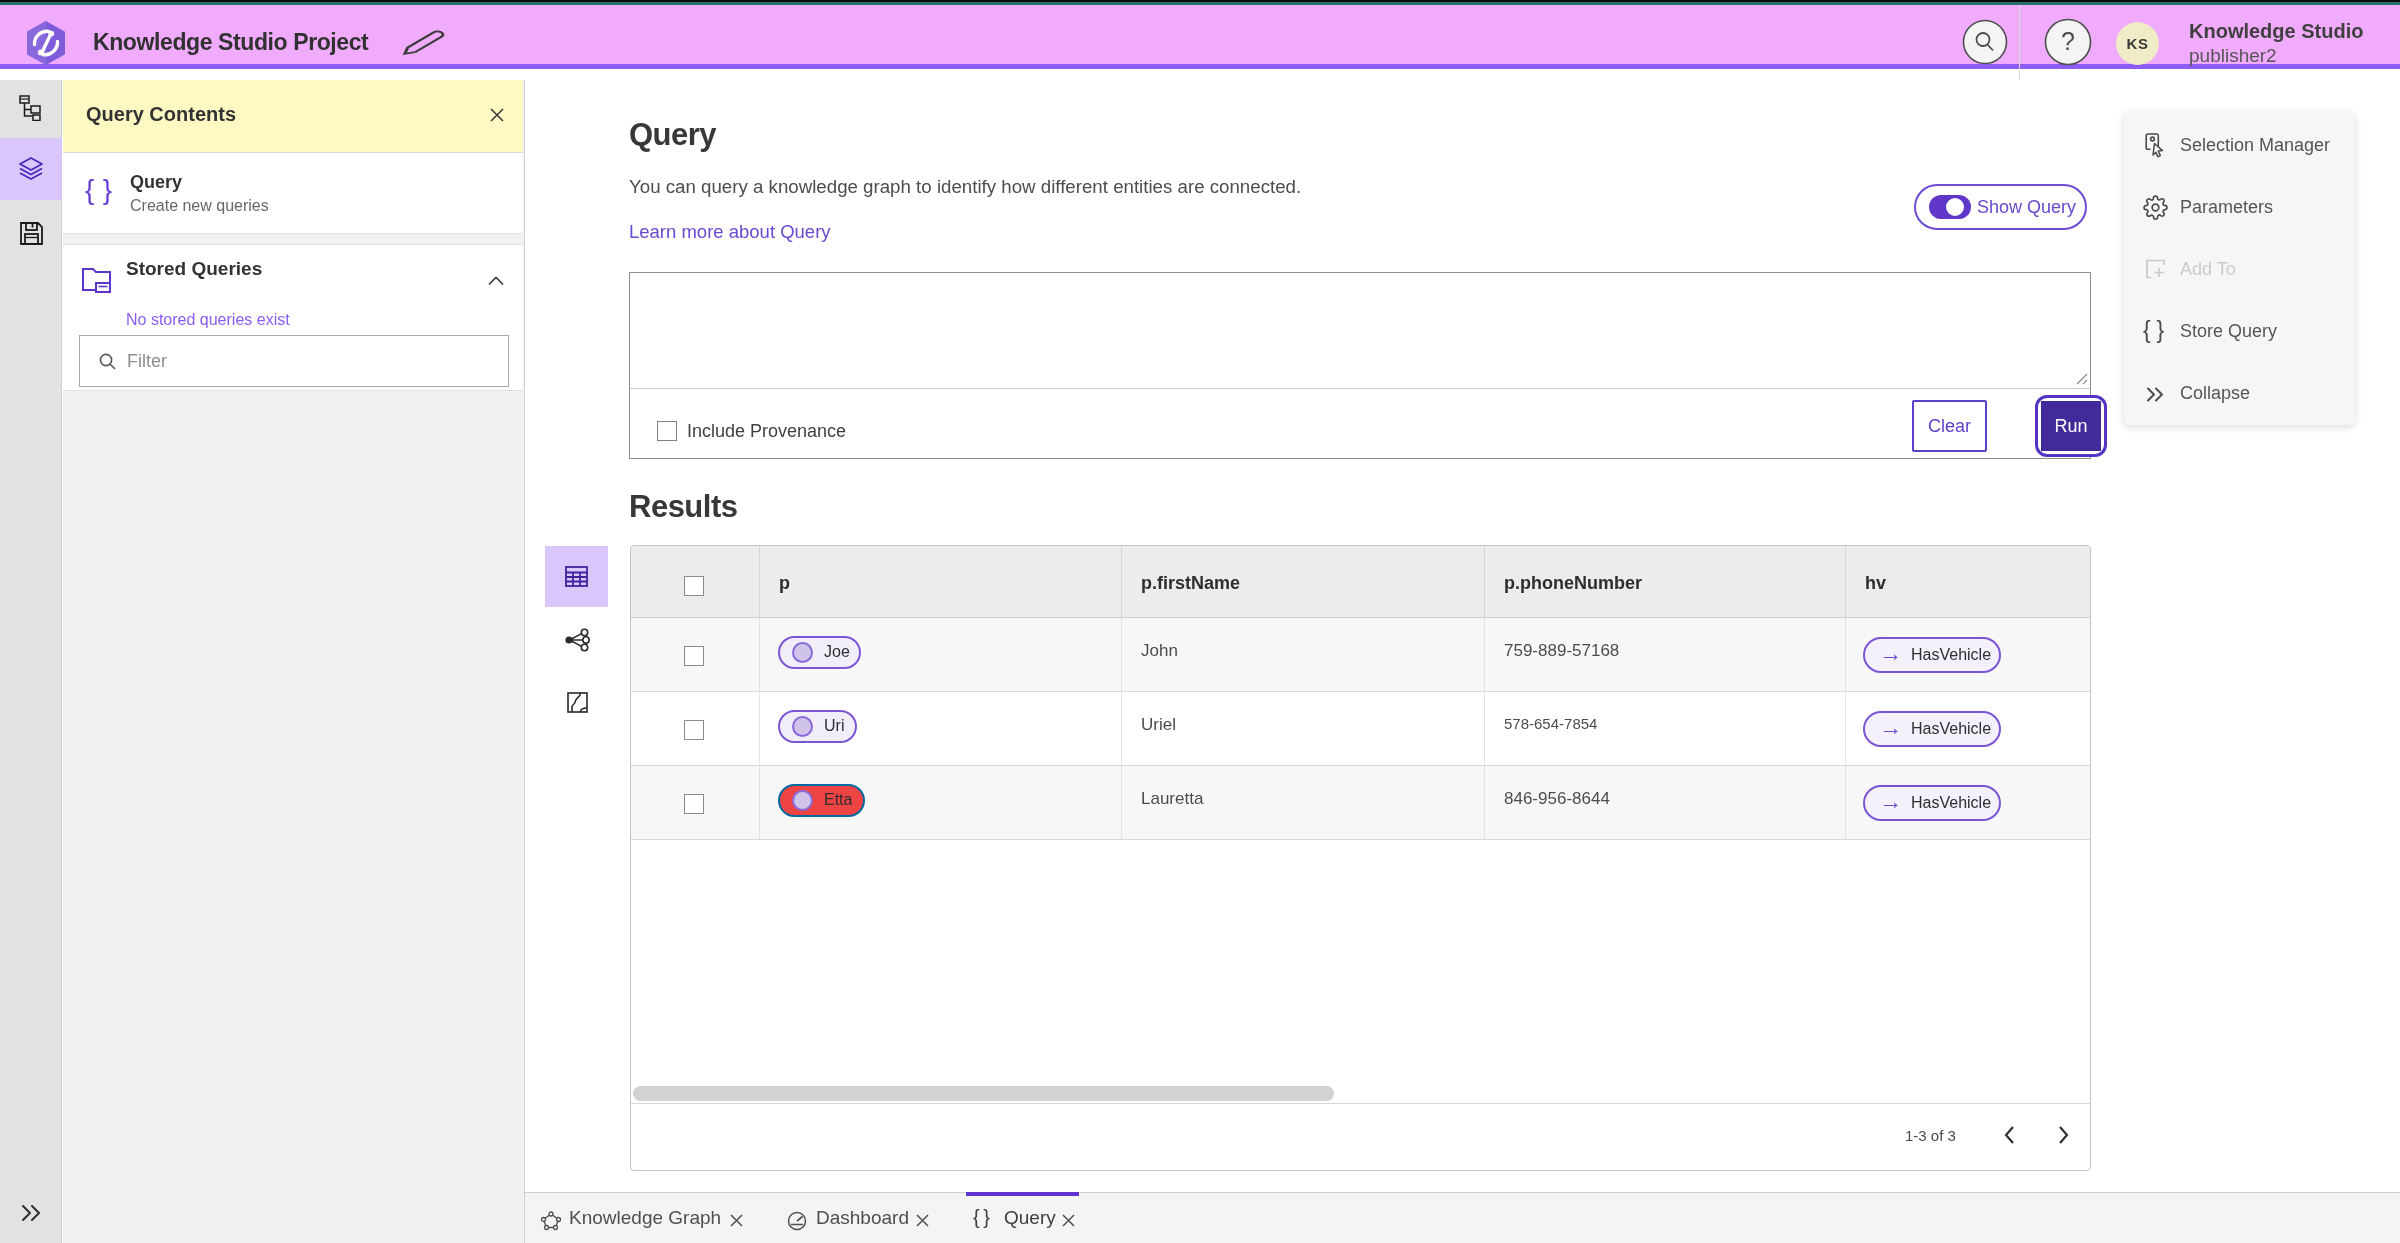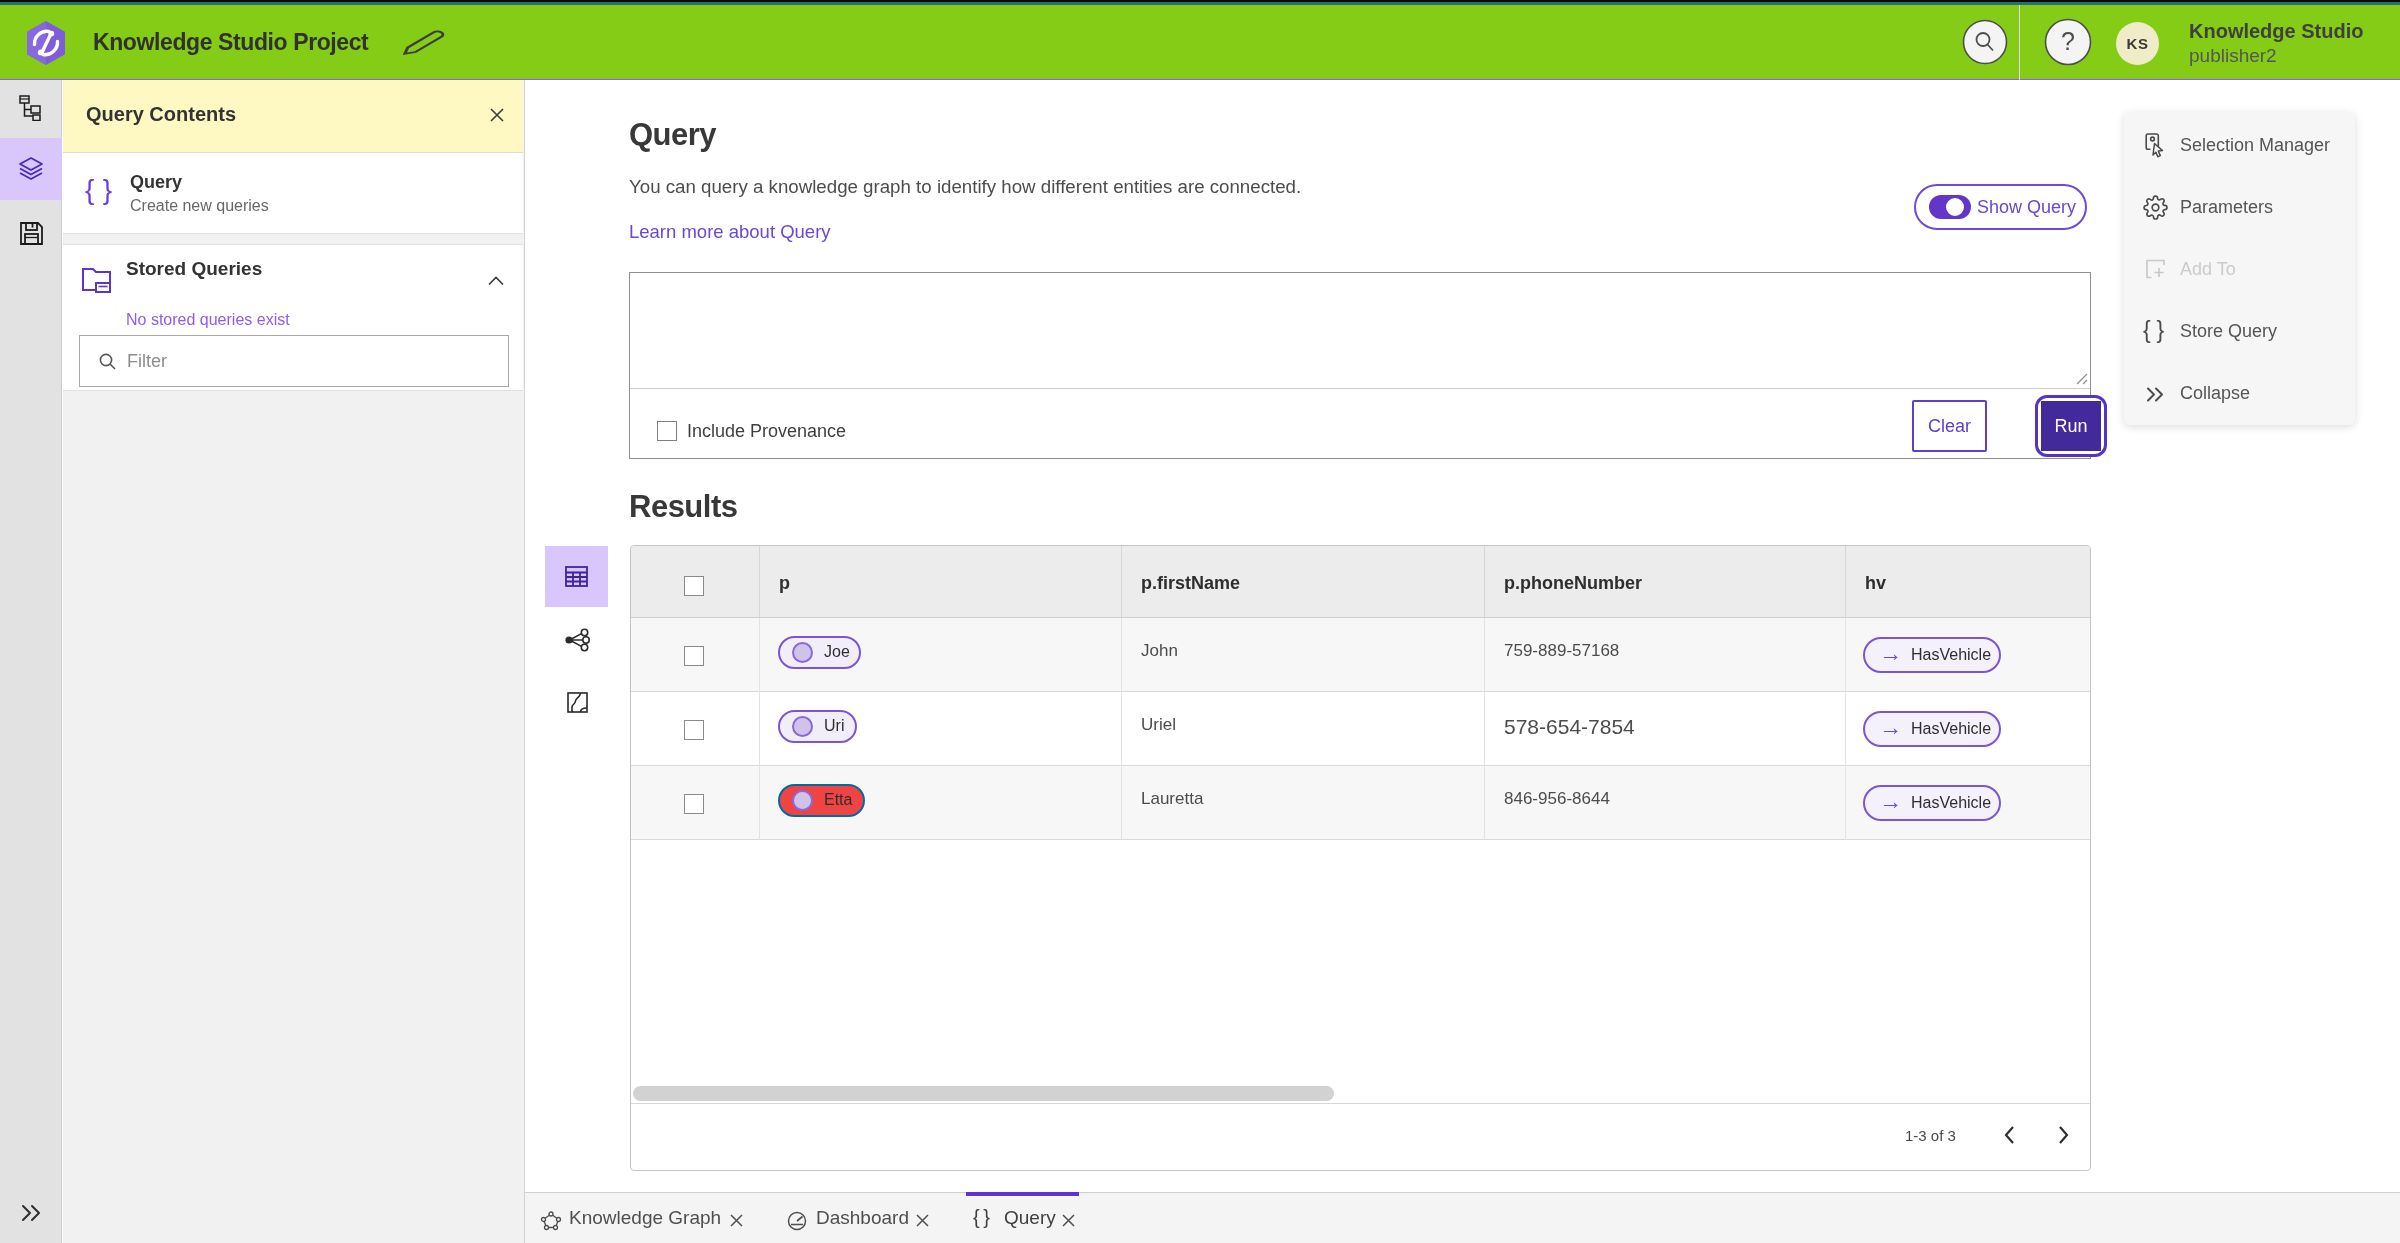--- a/index.html
+++ b/index.html
@@ -6,21 +6,21 @@
   html,body { width:2400px; height:1243px; }
   body { font-family:"Liberation Sans", sans-serif; position:relative; background:#fff; overflow:hidden; }
   .abs { position:absolute; }
 </style>
 </head>
 <body>
 
 <div class="abs" style="left:0;top:0;width:2400px;height:2px;background:#0b0b0b;"></div>
 <div class="abs" style="left:0;top:2px;width:2400px;height:3px;background:#2a716e;"></div>
 
-<div class="abs" style="left:0;top:5px;width:2400px;height:75px;background:#84cc16;border-bottom:1px solid #8b5cf6;">
+<div class="abs" style="left:0;top:5px;width:2400px;height:64px;background:#f0abfc;border-bottom:5px solid #8b5cf6;">
 
   <svg class="abs" style="left:25px;top:15px;" width="42" height="46" viewBox="0 0 42 46">
     <polygon points="21,1 40,11.8 40,34.2 21,45 2,34.2 2,11.8" fill="#7e5cda"></polygon>
     <polygon points="21,1 21,45 2,34.2 2,11.8" fill="#8968de"></polygon>
     <g stroke="#ffffff" stroke-width="3.4" fill="none" stroke-linecap="round">
       <path d="M9.5,24.5 A 12.5,12.5 0 0 1 24,11.5"></path>
       <path d="M32.5,21.5 A 12.5,12.5 0 0 1 18,34.5"></path>
       <path d="M25.8,14 L 17.2,32"></path>
     </g>
     <circle cx="26.3" cy="13.6" r="2.9" fill="#fff"></circle>
@@ -208,21 +208,21 @@
     <div class="abs" style="left:14px;top:1px;font-size:23px;color:#6a48cf;">→</div>
     <div class="abs" style="left:46px;top:7px;font-size:16px;color:#2e2e2e;">HasVehicle</div>
   </div>
 
   <div class="abs" style="left:53px;top:174px;width:20px;height:20px;border:1.5px solid #8b8b8b;background:#fff;"></div>
   <div class="abs" style="left:147px;top:164px;width:79px;height:33px;border:2px solid #7c55d4;border-radius:17px;background:#f1edf9;">
     <div class="abs" style="left:12px;top:4px;width:21px;height:21px;border-radius:50%;background:#cfc3ea;border:2px solid #8a68d9;"></div>
     <div class="abs" style="left:44px;top:5px;font-size:16px;color:#2e2e2e;">Uri</div>
   </div>
   <div class="abs" style="left:510px;top:169px;font-size:17px;color:#4c4c4c;">Uriel</div>
-  <div class="abs" style="left:873px;top:169px;font-size:21px;color:#4c4c4c;text-align:center;">578-654-7854</div>
+  <div class="abs" style="left:873px;top:169px;font-size:15px;color:#4c4c4c;text-align:center;">578-654-7854</div>
   <div class="abs" style="left:1232px;top:165px;width:138px;height:36px;border:2px solid #7c55d4;border-radius:18px;background:#f4f0fc;">
     <div class="abs" style="left:14px;top:1px;font-size:23px;color:#6a48cf;">→</div>
     <div class="abs" style="left:46px;top:7px;font-size:16px;color:#2e2e2e;">HasVehicle</div>
   </div>
 
   <div class="abs" style="left:53px;top:248px;width:20px;height:20px;border:1.5px solid #8b8b8b;background:#fff;"></div>
   <div class="abs" style="left:147px;top:238px;width:87px;height:33px;border:2px solid #0369a1;border-radius:17px;background:#ef4444;">
     <div class="abs" style="left:12px;top:4px;width:21px;height:21px;border-radius:50%;background:#cfc3ea;border:2px solid #8a68d9;"></div>
     <div class="abs" style="left:44px;top:5px;font-size:16px;color:#2e2e2e;">Etta</div>
   </div>

